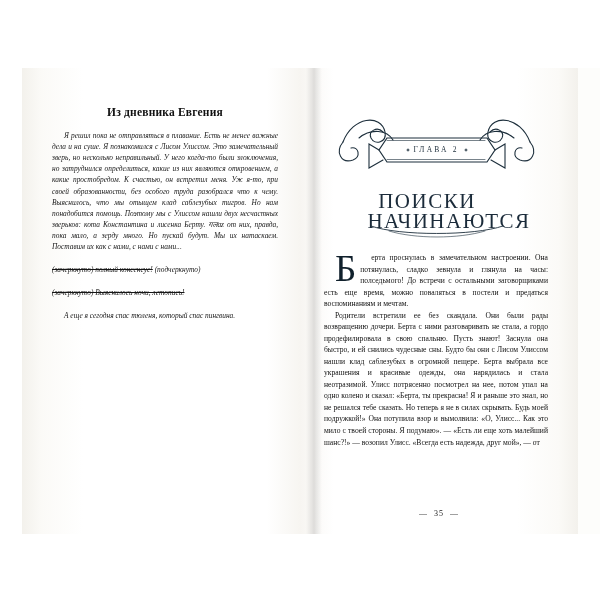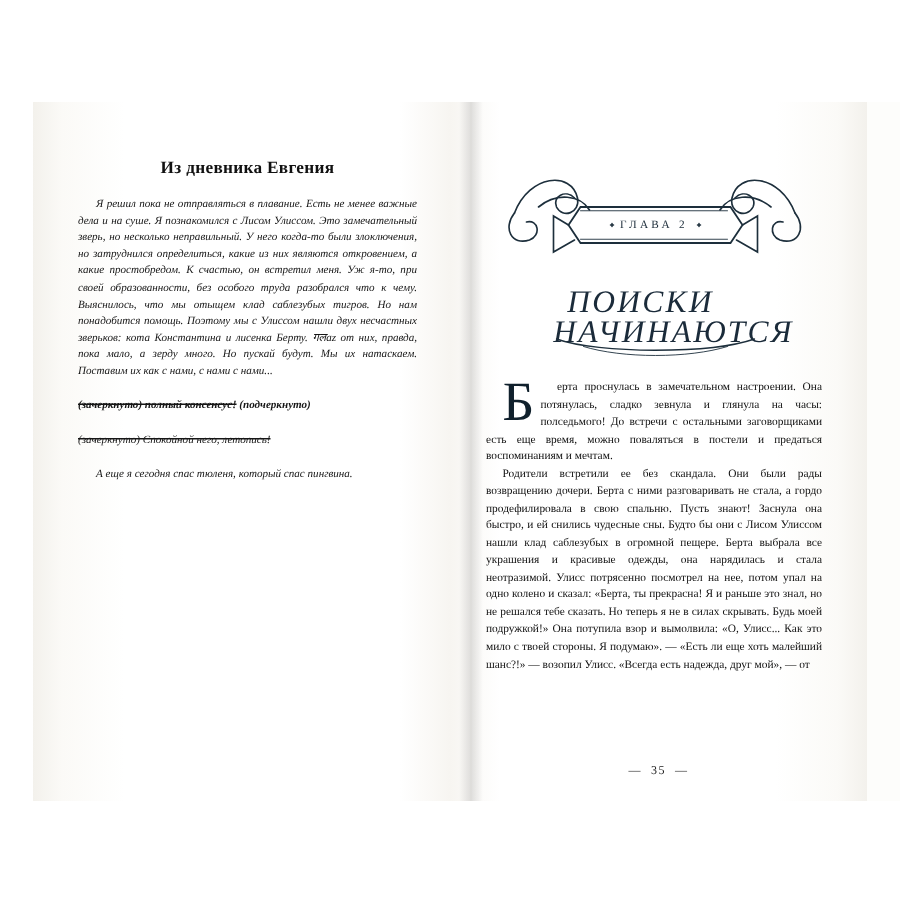--- a/index.html
+++ b/index.html
@@ -95,21 +95,20 @@
     position: absolute;
     left: 0;
     right: 0;
     top: 92px;
     text-align: center;
     font-size: 21px;
     letter-spacing: 1.5px;
     color: #1b2b3a;
     font-family: "Liberation Serif", serif;
     line-height: 1.05;
-    font-style: italic;
   }
   .chapter-title .l1 { display:block; margin-left: -18px;}
   .chapter-title .l2 { display:block; margin-left: 26px; margin-top: -2px;}
   .ribbon-label {
     position: absolute;
     left: 0; right: 0;
     top: 47px;
     text-align: center;
     font-size: 7.5px;
     letter-spacing: 2.2px;
@@ -156,26 +155,26 @@
 </head>
 <body>
 
 <div class="page-wrap">
   <div class="spread">
 
     <div class="page page-left">
       <div class="diary-title">Из дневника Евгения</div>
       <div class="diary-body">
         <p>Я решил пока не отправляться в плавание. Есть не менее важные дела и на суше. Я познакомился с Лисом Улиссом. Это замечательный зверь, но несколько неправильный. У него когда-то были злоключения, но затруднился определиться, какие из них являются откровением, а какие простобредом. К счастью, он встретил меня. Уж я-то, при своей образованности, без особого труда разобрался что к чему. Выяснилось, что мы отыщем клад саблезубых тигров. Но нам понадобится помощь. Поэтому мы с Улиссом нашли двух несчастных зверьков: кота Константина и лисенка Берту. गलаz от них, правда, пока мало, а зерду много. Но пускай будут. Мы их натаскаем. Поставим их как с нами, с нами с нами...</p>
-        <p style="text-indent:0;font-weight:bold;">
+        <p style="text-indent:0;">
           <span class="strike">(зачеркнуто) полный консенсус!</span>
           <span>(подчеркнуто)</span>
         </p>
         <p style="text-indent:0;">
-          <span class="strike">(зачеркнуто) Спокойной него, летопись!</span>
+          <span class="strike">(зачеркнуто) Выяснилось ночи, летопись!</span>
         </p>
         <p>А еще я сегодня спас тюленя, который спас пингвина.</p>
       </div>
     </div>
 
     <div class="page page-right">
       <div class="chapter-head">
         <svg width="215" height="150" viewBox="0 0 215 150">
           <g fill="none" stroke="#1d2f3c" stroke-width="1.1" stroke-linecap="round">
 

